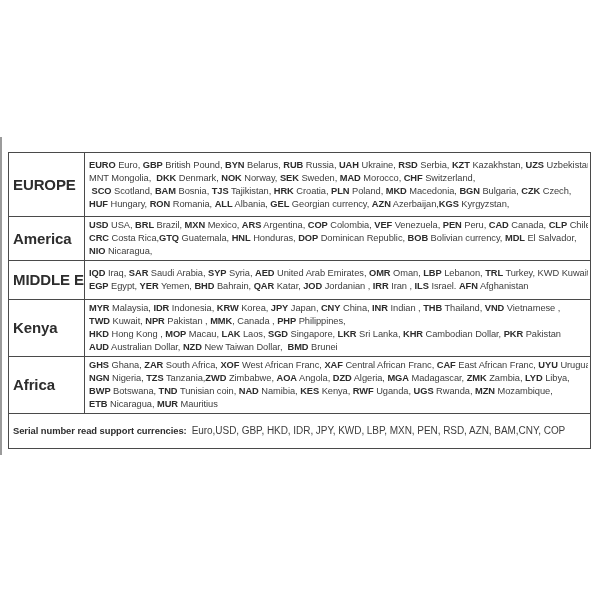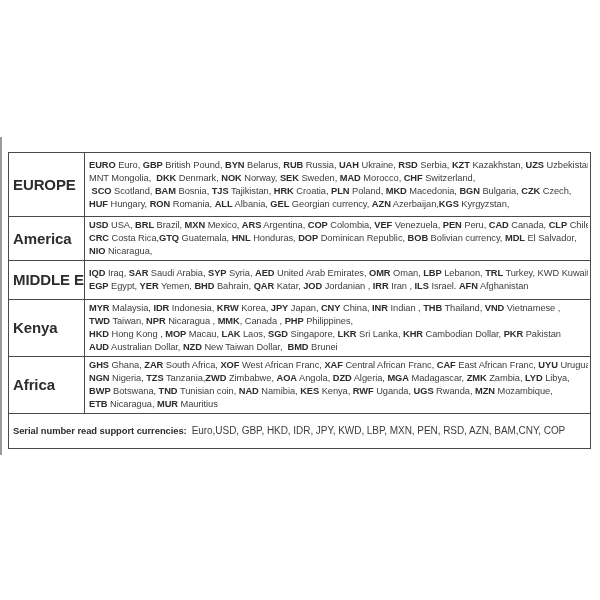--- a/index.html
+++ b/index.html
@@ -58,21 +58,21 @@
         <td class="region-cell"><span class="region-label">MIDDLE EAST</span></td>
         <td class="list-cell">
           <div class="line"><span class="code">IQD</span><span class="plain"> Iraq, </span><span class="code">SAR</span><span class="plain"> Saudi Arabia, </span><span class="code">SYP</span><span class="plain"> Syria, </span><span class="code">AED</span><span class="plain"> United Arab Emirates, </span><span class="code">OMR</span><span class="plain"> Oman, </span><span class="code">LBP</span><span class="plain"> Lebanon, </span><span class="code">TRL</span><span class="plain"> Turkey, KWD Kuwait,</span></div>
           <div class="line"><span class="code">EGP</span><span class="plain"> Egypt, </span><span class="code">YER</span><span class="plain"> Yemen, </span><span class="code">BHD</span><span class="plain"> Bahrain, </span><span class="code">QAR</span><span class="plain"> Katar, </span><span class="code">JOD</span><span class="plain"> Jordanian , </span><span class="code">IRR</span><span class="plain"> Iran , </span><span class="code">ILS</span><span class="plain"> Israel. </span><span class="code">AFN</span><span class="plain"> Afghanistan</span></div>
         </td>
       </tr>
       <tr class="r4">
         <td class="region-cell"><span class="region-label">Kenya</span></td>
         <td class="list-cell">
           <div class="line"><span class="code">MYR</span><span class="plain"> Malaysia, </span><span class="code">IDR</span><span class="plain"> Indonesia, </span><span class="code">KRW</span><span class="plain"> Korea, </span><span class="code">JPY</span><span class="plain"> Japan, </span><span class="code">CNY</span><span class="plain"> China, </span><span class="code">INR</span><span class="plain"> Indian , </span><span class="code">THB</span><span class="plain"> Thailand, </span><span class="code">VND</span><span class="plain"> Vietnamese ,</span></div>
-          <div class="line"><span class="code">TWD</span><span class="plain"> Taiwan, </span><span class="code">NPR</span><span class="plain"> Nicaragua , </span><span class="code">MMK</span><span class="plain">, Canada , </span><span class="code">PHP</span><span class="plain"> Philippines,</span></div>
+          <div class="line"><span class="code">TWD</span><span class="plain"> Kuwait, </span><span class="code">NPR</span><span class="plain"> Pakistan , </span><span class="code">MMK</span><span class="plain">, Canada , </span><span class="code">PHP</span><span class="plain"> Philippines,</span></div>
           <div class="line"><span class="code">HKD</span><span class="plain"> Hong Kong , </span><span class="code">MOP</span><span class="plain"> Macau, </span><span class="code">LAK</span><span class="plain"> Laos, </span><span class="code">SGD</span><span class="plain"> Singapore, </span><span class="code">LKR</span><span class="plain"> Sri Lanka, </span><span class="code">KHR</span><span class="plain"> Cambodian Dollar, </span><span class="code">PKR</span><span class="plain"> Pakistan</span></div>
           <div class="line"><span class="code">AUD</span><span class="plain"> Australian Dollar, </span><span class="code">NZD</span><span class="plain"> New Taiwan Dollar,  </span><span class="code">BMD</span><span class="plain"> Brunei</span></div>
         </td>
       </tr>
       <tr class="r5">
         <td class="region-cell"><span class="region-label">Africa</span></td>
         <td class="list-cell">
           <div class="line"><span class="code">GHS</span><span class="plain"> Ghana, </span><span class="code">ZAR</span><span class="plain"> South Africa, </span><span class="code">XOF</span><span class="plain"> West African Franc, </span><span class="code">XAF</span><span class="plain"> Central African Franc, </span><span class="code">CAF</span><span class="plain"> East African Franc, </span><span class="code">UYU</span><span class="plain"> Uruguay,</span></div>
           <div class="line"><span class="code">NGN</span><span class="plain"> Nigeria, </span><span class="code">TZS</span><span class="plain"> Tanzania,</span><span class="code">ZWD</span><span class="plain"> Zimbabwe, </span><span class="code">AOA</span><span class="plain"> Angola, </span><span class="code">DZD</span><span class="plain"> Algeria, </span><span class="code">MGA</span><span class="plain"> Madagascar, </span><span class="code">ZMK</span><span class="plain"> Zambia, </span><span class="code">LYD</span><span class="plain"> Libya,</span></div>
           <div class="line"><span class="code">BWP</span><span class="plain"> Botswana, </span><span class="code">TND</span><span class="plain"> Tunisian coin, </span><span class="code">NAD</span><span class="plain"> Namibia, </span><span class="code">KES</span><span class="plain"> Kenya, </span><span class="code">RWF</span><span class="plain"> Uganda, </span><span class="code">UGS</span><span class="plain"> Rwanda, </span><span class="code">MZN</span><span class="plain"> Mozambique,</span></div>

